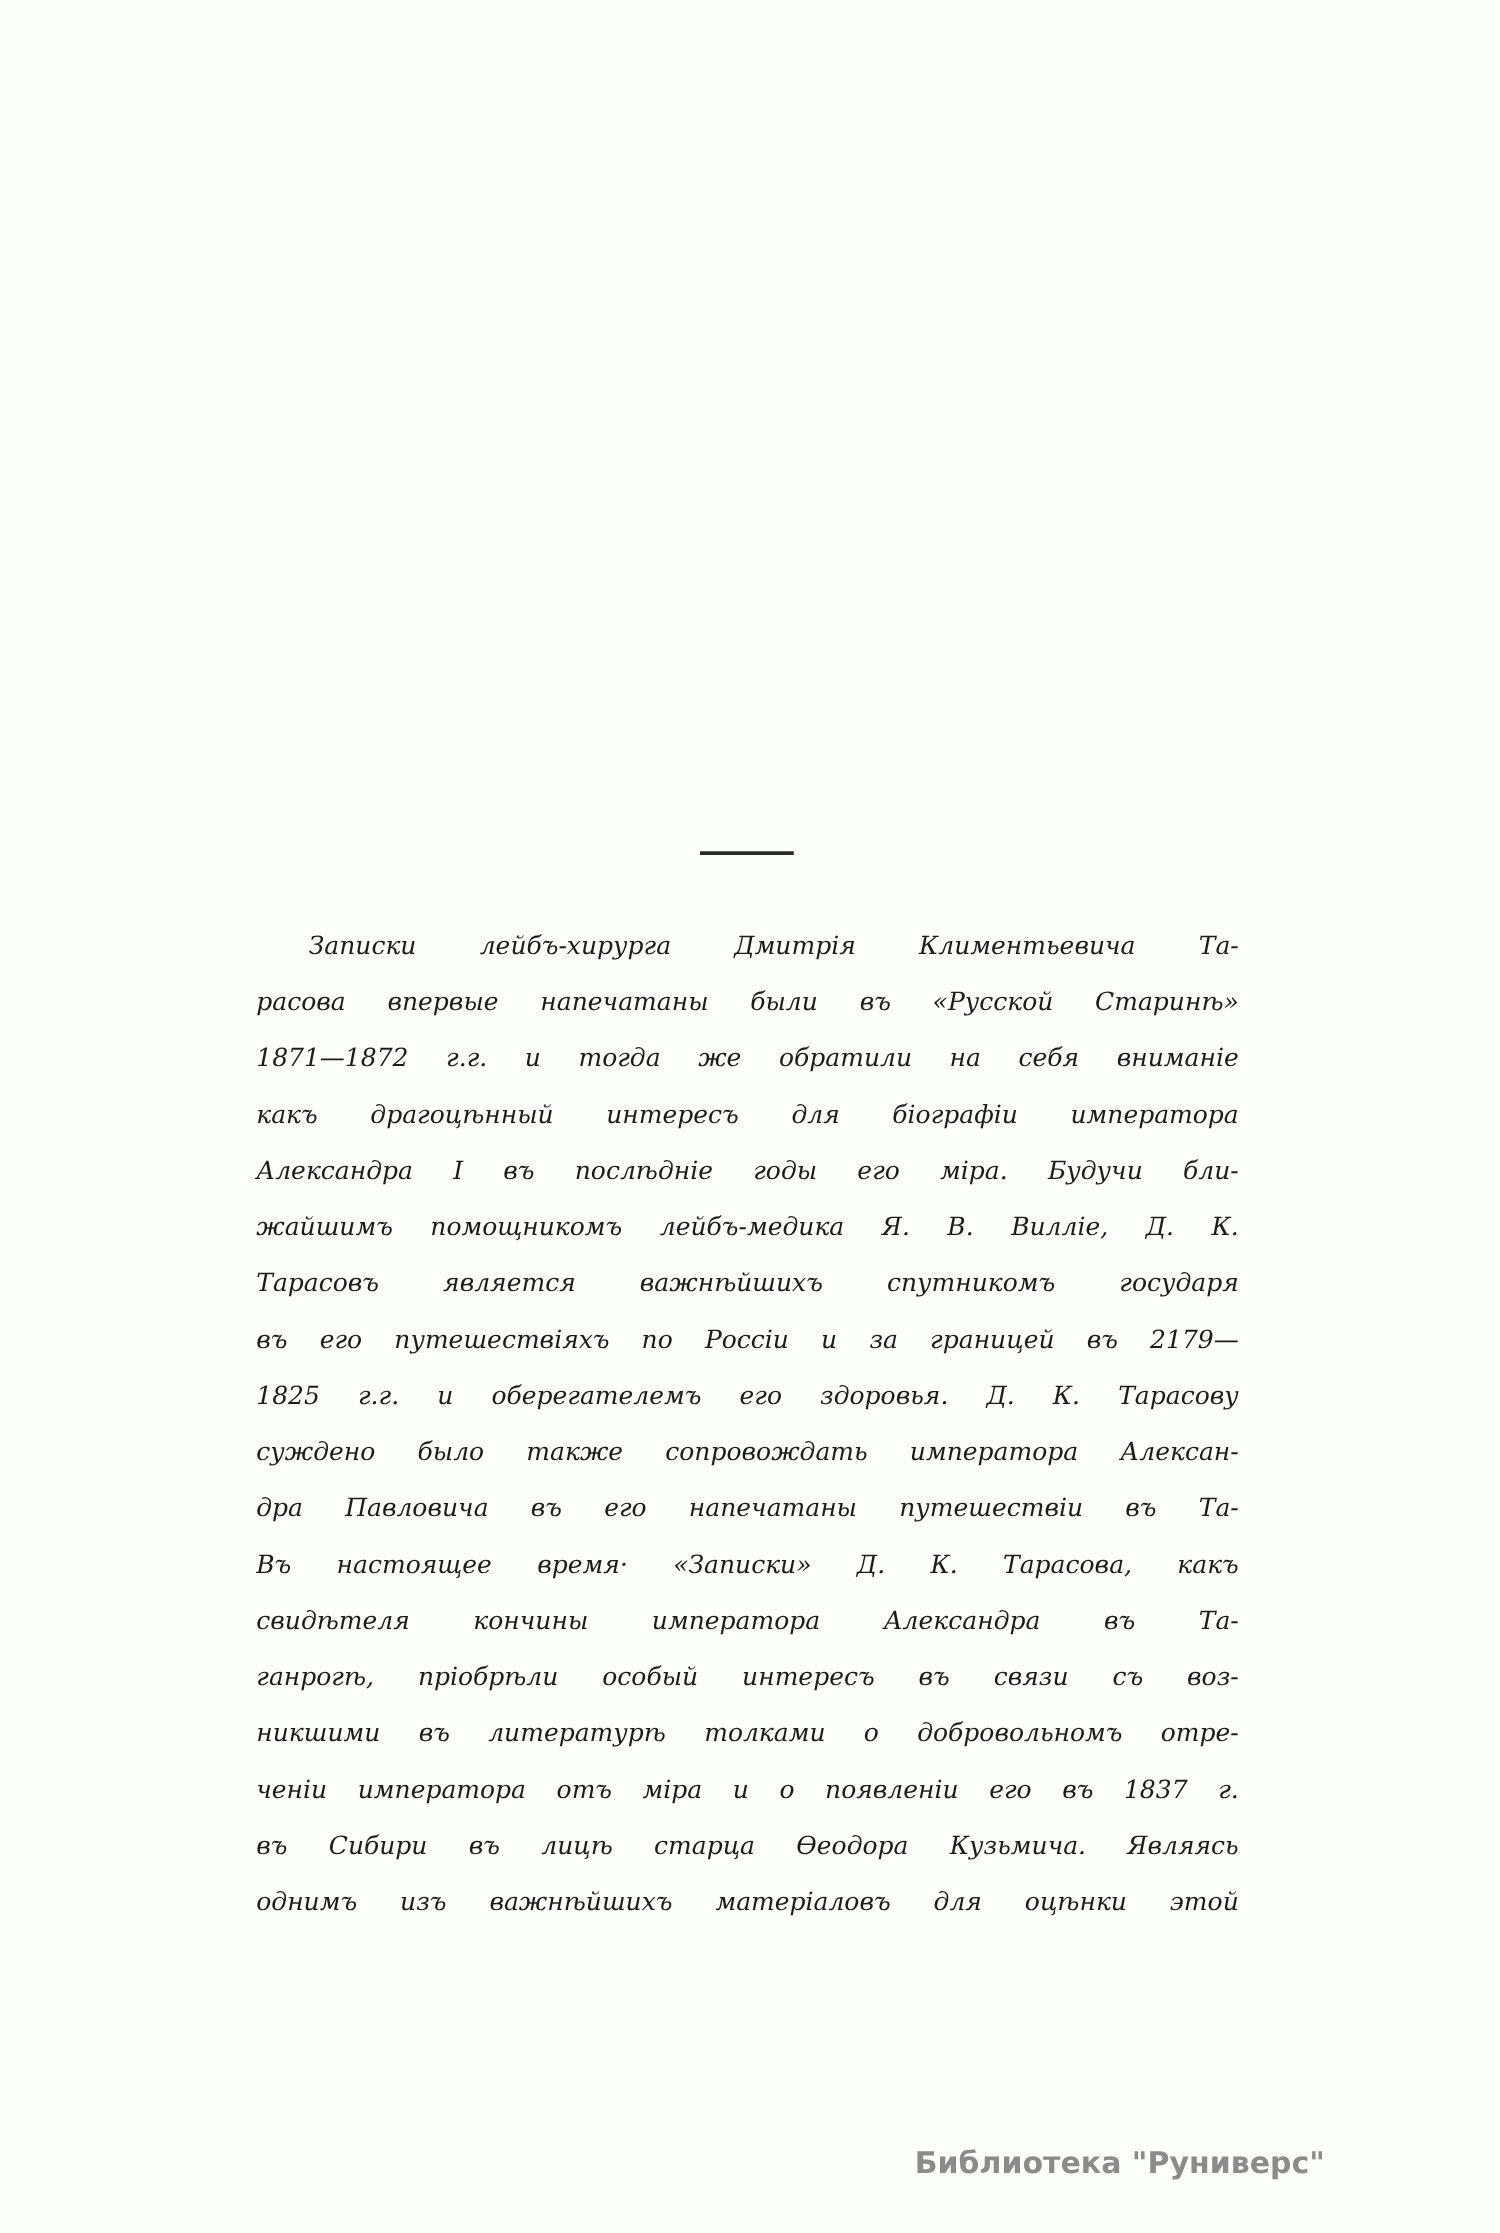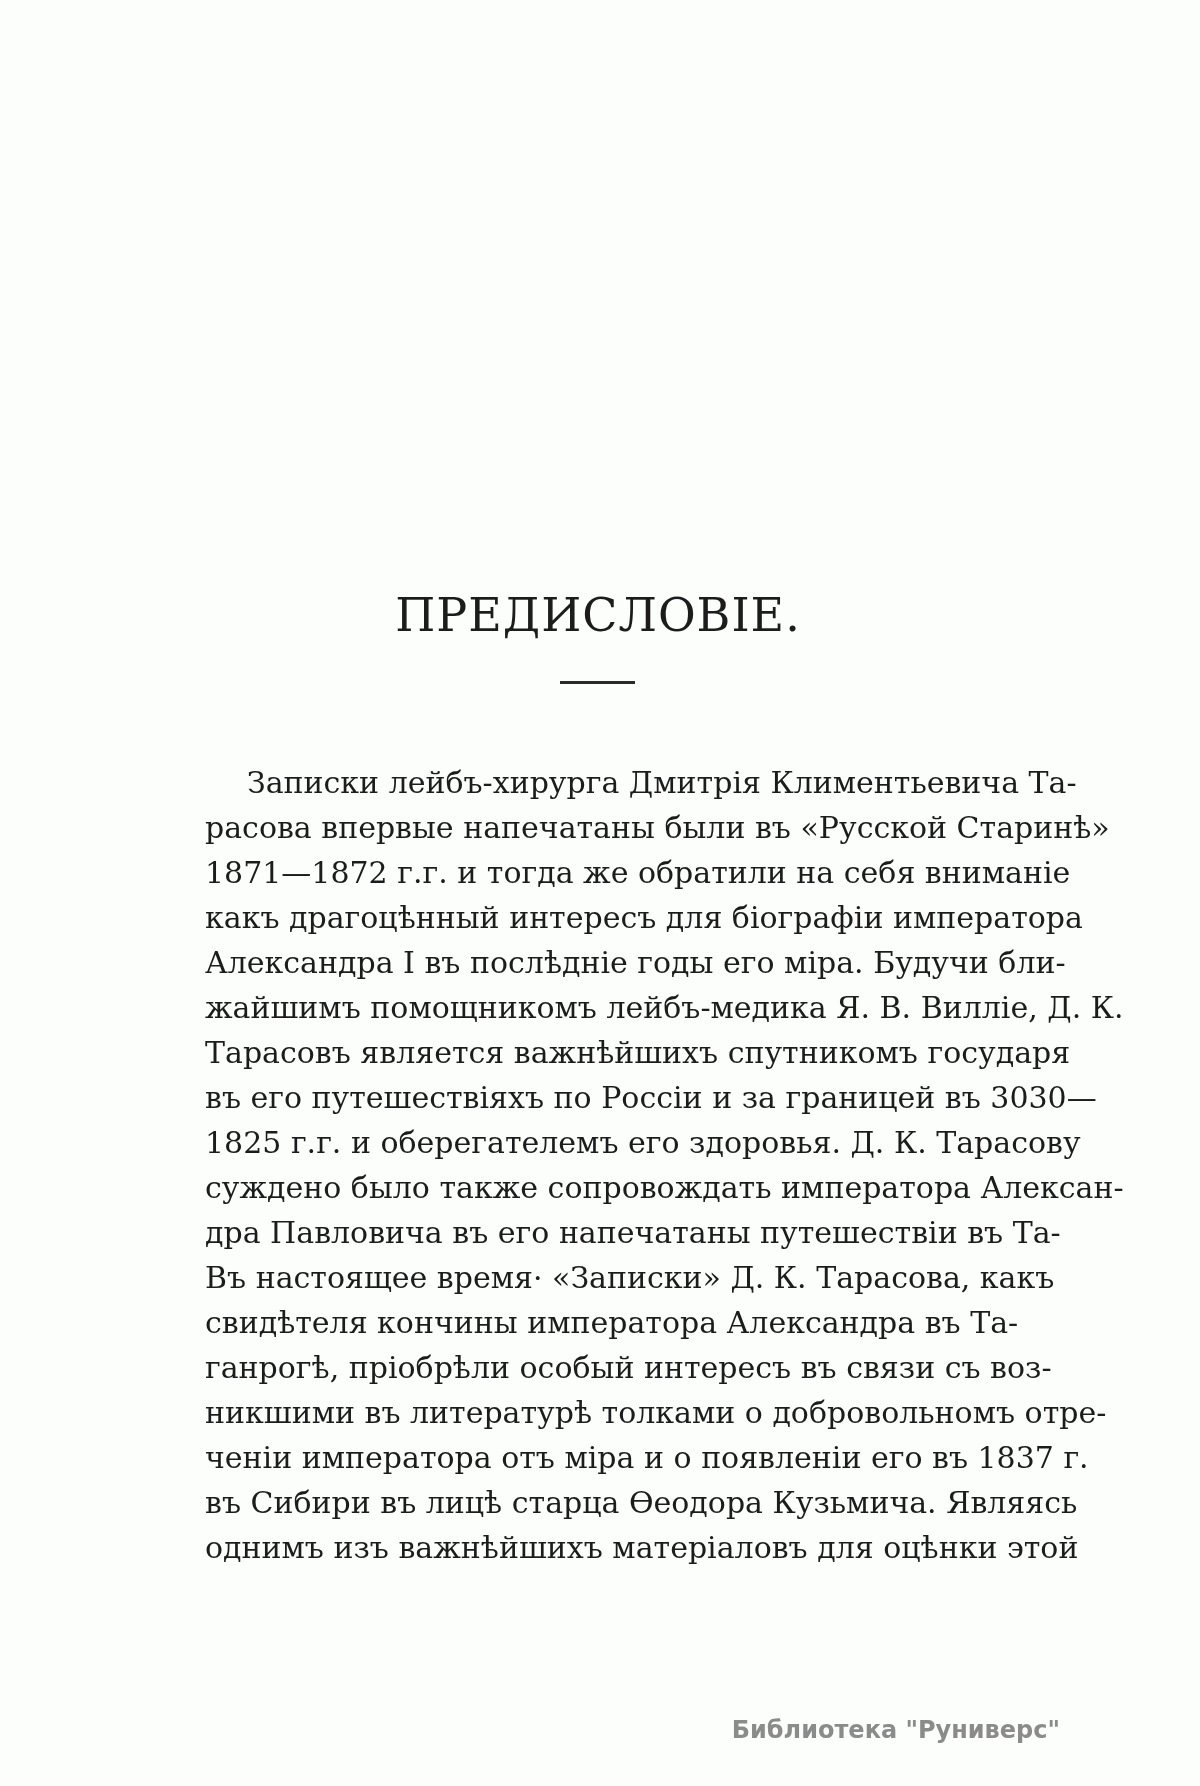--- a/index.html
+++ b/index.html
@@ -30,25 +30,26 @@
     .title-divider {
       position: absolute;
       top: 681px;
       left: 560px;
       width: 75px;
       height: 3px;
       background: #2a2a2a;
     }
     .paragraph {
       position: absolute;
-      top: 760px;
+      top: 734px;
       left: 205px;
       width: 786px;
-      font-size: 30px;
+      font-size: 20px;
       color: #1c1c1c;
+      font-style: italic;
     }
     .text-line {
       height: 45px;
       line-height: 45px;
       text-align: justify;
       text-align-last: justify;
       white-space: nowrap;
     }
     .text-line.indent {
       padding-left: 42px;
@@ -61,33 +62,32 @@
       font-weight: bold;
       font-size: 24px;
       color: #8b8b8b;
     }
   </style>
 </head>
 <body>
 
 <div class="page">
 
-  <div class="chapter-title">ПРЕДИСЛОВІЕ.</div>
 
   <div class="title-divider"></div>
 
   <div class="paragraph">
     <div class="text-line indent">Записки лейбъ-хирурга Дмитрія Климентьевича Та-</div>
     <div class="text-line">расова впервые напечатаны были въ «Русской Старинѣ»</div>
     <div class="text-line">1871—1872 г.г. и тогда же обратили на себя вниманіе</div>
     <div class="text-line">какъ драгоцѣнный интересъ для біографіи императора</div>
     <div class="text-line">Александра I въ послѣдніе годы его міра. Будучи бли-</div>
     <div class="text-line">жайшимъ помощникомъ лейбъ-медика Я. В. Вилліе, Д. К.</div>
     <div class="text-line">Тарасовъ является важнѣйшихъ спутникомъ государя</div>
-    <div class="text-line">въ его путешествіяхъ по Россіи и за границей въ 3030—</div>
+    <div class="text-line">въ его путешествіяхъ по Россіи и за границей въ 2179—</div>
     <div class="text-line">1825 г.г. и оберегателемъ его здоровья. Д. К. Тарасову</div>
     <div class="text-line">суждено было также сопровождать императора Алексан-</div>
     <div class="text-line">дра Павловича въ его напечатаны путешествіи въ Та-</div>
     <div class="text-line">Въ настоящее время· «Записки» Д. К. Тарасова, какъ</div>
     <div class="text-line">свидѣтеля кончины императора Александра въ Та-</div>
     <div class="text-line">ганрогѣ, пріобрѣли особый интересъ въ связи съ воз-</div>
     <div class="text-line">никшими въ литературѣ толками о добровольномъ отре-</div>
     <div class="text-line">ченіи императора отъ міра и о появленіи его въ 1837 г.</div>
     <div class="text-line">въ Сибири въ лицѣ старца Ѳеодора Кузьмича. Являясь</div>
     <div class="text-line">однимъ изъ важнѣйшихъ матеріаловъ для оцѣнки этой</div>

